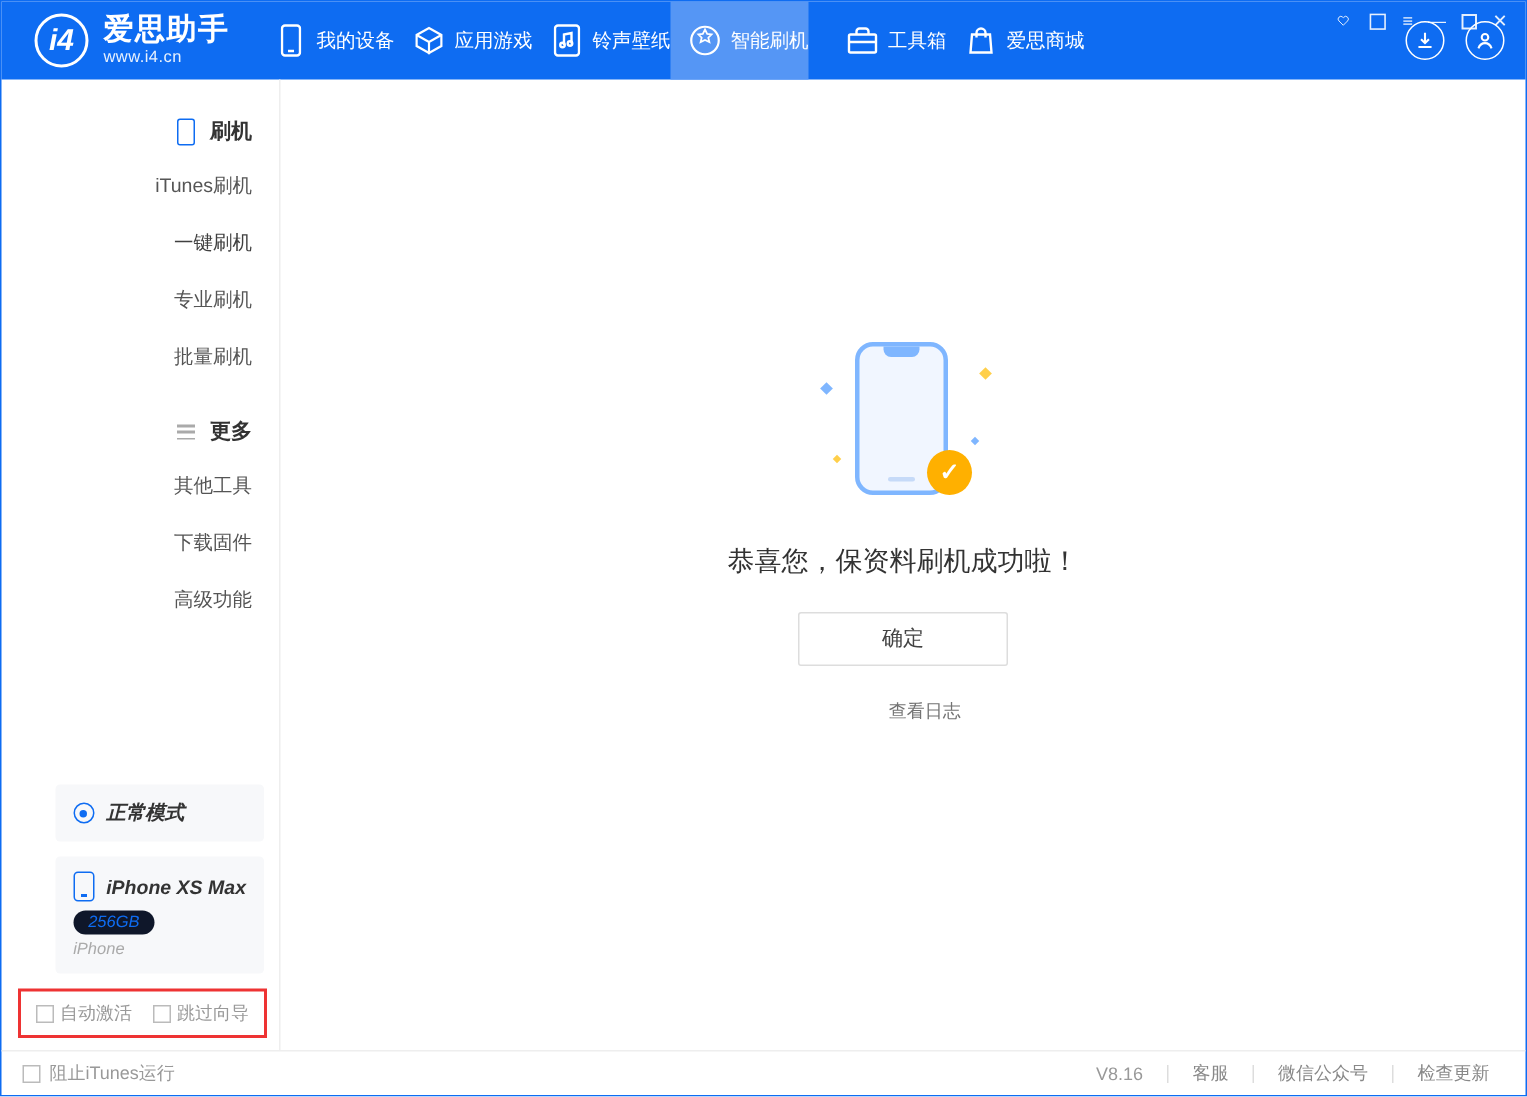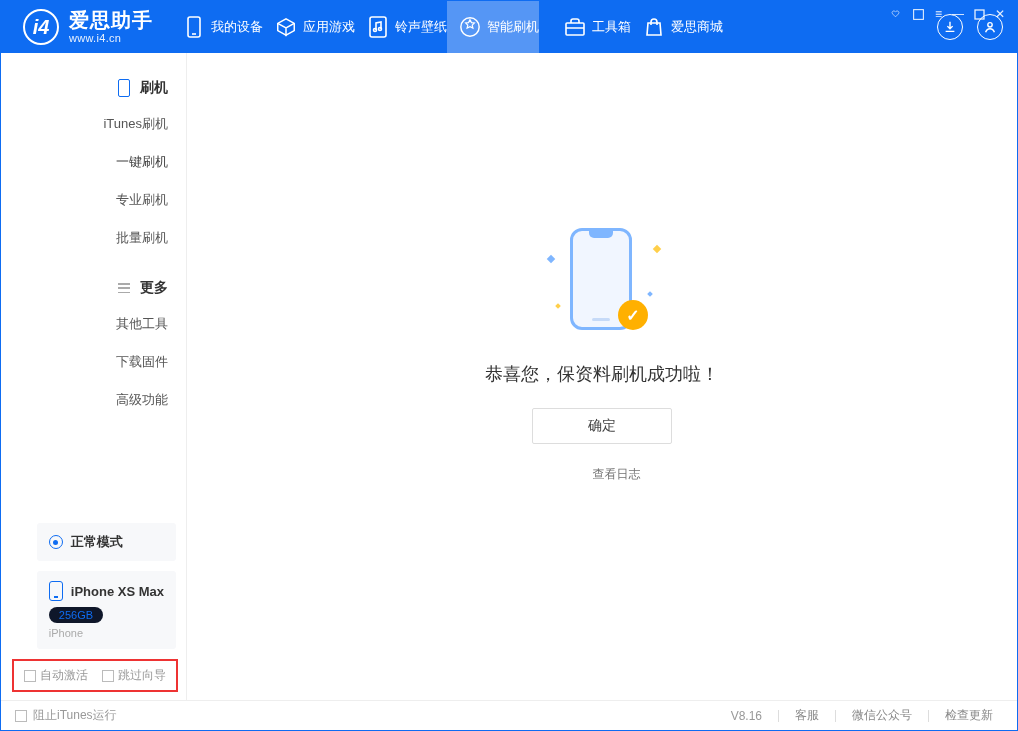--- a/index.html
+++ b/index.html
@@ -23,21 +23,21 @@
 .circle-btn { width: 26px; height: 26px; border: 1.6px solid #fff; border-radius: 50%; display: flex; align-items: center; justify-content: center; cursor: pointer; }
 
 
 .body { flex: 1; display: flex; min-height: 0; }
 .sidebar { width: 186px; border-right: 1px solid #eee; display: flex; flex-direction: column; padding-top: 18px; align-items: flex-end; }
 .side-group-head { display: flex; align-items: center; gap: 10px; padding: 8px 18px; font-size: 14px; color: #333; font-weight: 600; }
 .side-item { padding: 10px 18px 10px 50px; font-size: 13px; color: #555; cursor: pointer; }
 .side-item.active { color: #404040; }
 
 .device-cards { margin-top: auto; padding: 10px; display: flex; flex-direction: column; gap: 10px; }
-.card { background: #f7f8fa; border-radius: 3px; padding: 10px 12px; font-size: 13px; color: #333; }
+.card { background: #f7f8fa; border-radius: 3px; padding: 10px 12px; font-size: 13px; color: #333; font-style: italic; }
 .card .row1 { display: flex; align-items: center; gap: 8px; font-weight: 600; }
 .storage-pill { display: inline-block; background: #0f172a; color: #0e6cf2; font-size: 11px; padding: 2px 10px; border-radius: 10px; margin-top: 6px; }
 .dev-sub { font-size: 11px; color: #aaa; margin-top: 4px; }
 
 .check-row { border: 2px solid #e33; padding: 6px 10px; margin: 0 8px 8px; display: flex; gap: 14px; font-size: 12px; color: #999; }
 .check-row label { display: flex; align-items: center; gap: 4px; cursor: pointer; }
 .chk { width: 12px; height: 12px; border: 1px solid #bbb; background: #fff; display: inline-block; }
 
 
 .main { flex: 1; display: flex; flex-direction: column; align-items: center; justify-content: center; gap: 22px; padding-bottom: 50px; }

